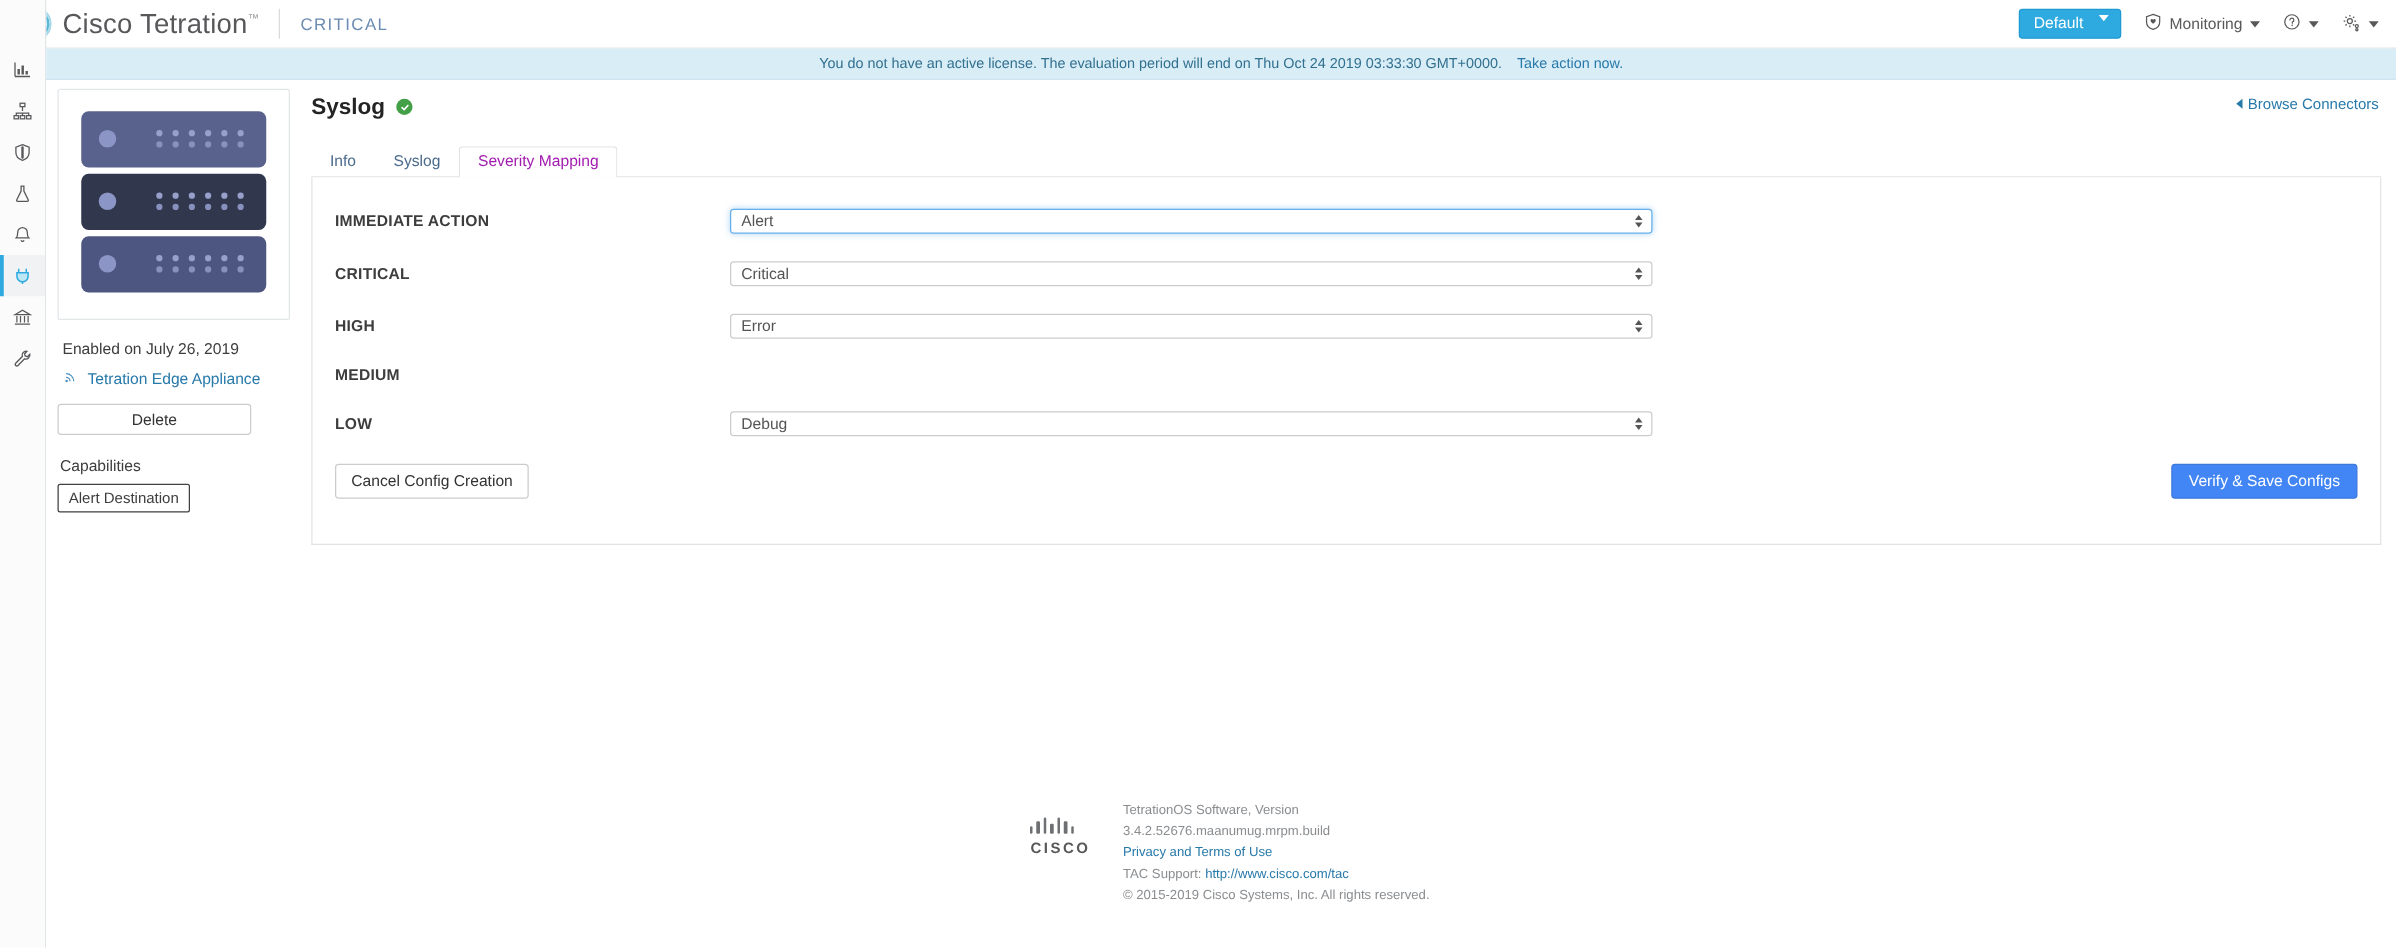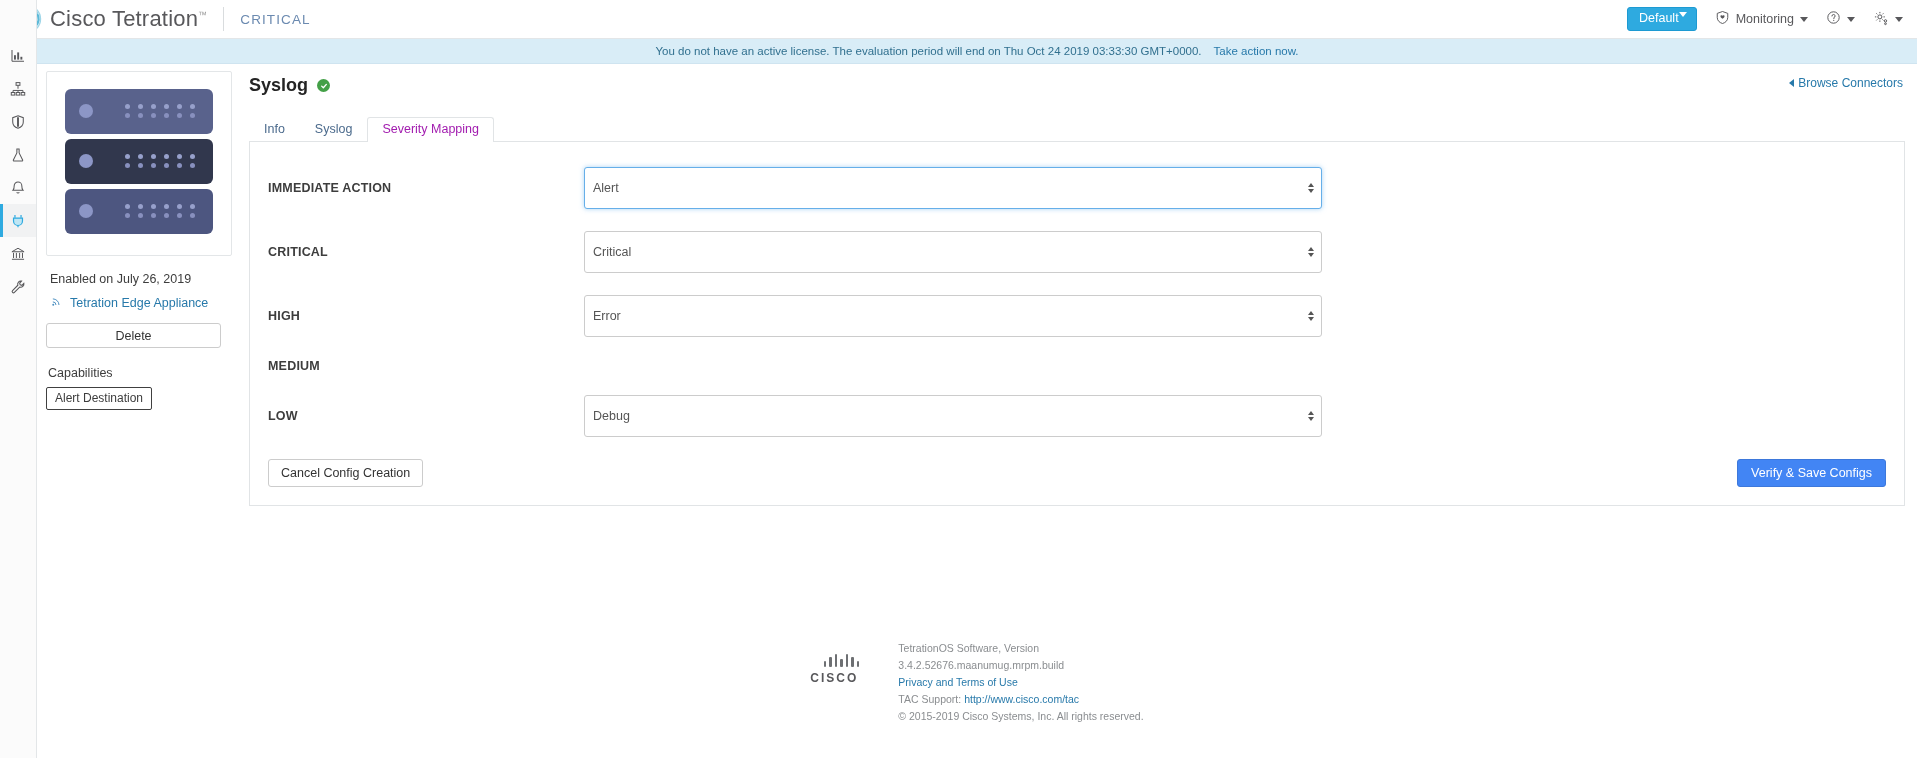--- a/index.html
+++ b/index.html
@@ -34,21 +34,21 @@
   .brand-sub {
     font-size: 13.5px; color: #6b8ab0; letter-spacing: 1.1px;
   }
   .nav-right {
     margin-left: auto; display: flex; align-items: center;
     padding-right: 14px; gap: 18px;
   }
   .scope-btn {
     background: #2eaae0; color: #fff; font-size: 12.5px;
     border: 1px solid #1d9ad2; border-radius: 3px;
-    padding: 4px 9px 5px 11px; display: flex; align-items: flex-start; 
+    padding: 4px 9px 5px 11px; display: flex; align-items: flex-start; gap: 12px;
     cursor: pointer; line-height: 1;
   }
   .nav-item {
     display: flex; align-items: center; gap: 6px;
     font-size: 12.5px; color: #58585b; cursor: pointer;
   }
   .caret {
     width: 0; height: 0; border-left: 4px solid transparent;
     border-right: 4px solid transparent; border-top: 5px solid currentColor;
     display: inline-block;
@@ -129,21 +129,21 @@
   .enabled-text {
     margin-top: 16px; font-size: 12.5px; color: #3d3d3d;
     padding-left: 4px;
   }
   .appliance-link {
     margin-top: 9px; padding-left: 4px;
     display: flex; align-items: center; gap: 7px;
     font-size: 12.5px; color: #2779aa; cursor: pointer;
   }
   .btn-delete {
-    margin-top: 12px; width: 175px; height: 25px;
+    margin-top: 12px; width: 155px; height: 25px;
     background: #fff; border: 1px solid #ccc; border-radius: 3px;
     font-size: 12.5px; color: #333; cursor: pointer;
     font-family: "Liberation Sans", sans-serif;
   }
   .cap-title {
     margin-top: 18px; font-size: 12.5px; color: #3d3d3d;
     padding-left: 2px;
   }
   .cap-chip {
     margin-top: 7px; display: inline-block;
@@ -193,21 +193,21 @@
   .form-row {
     display: flex; align-items: center; margin-bottom: 22px;
   }
   .form-label {
     width: 316px; text-align: left; padding-right: 14px;
     font-size: 12.5px; font-weight: bold; color: #3d3d3d;
     letter-spacing: .2px;
   }
   .select-wrap { position: relative; width: 738px; }
   .sel {
-    width: 100%; height: 42px;
+    width: 100%; height: 20px;
     border: 1px solid #ccc; border-radius: 3px;
     background: #fff; font-size: 12.5px; color: #555;
     padding: 0 24px 0 8px;
     font-family: "Liberation Sans", sans-serif;
     appearance: none; -webkit-appearance: none;
     cursor: pointer;
   }
   .select-wrap.focused .sel {
     border-color: #66afe9;
     box-shadow: 0 0 5px rgba(102,175,233,.55);
@@ -239,21 +239,21 @@
     padding: 6px 13px; cursor: pointer;
     font-family: "Liberation Sans", sans-serif;
   }
 
   
   .footer {
     position: absolute; left: 37px; top: 640px;
     width: 1880px; display: flex; justify-content: center;
   }
   .footer-inner { display: flex; align-items: flex-start; gap: 26px; }
-  .cisco-logo { width: 62px; padding-top: 14px; text-align: left; }
+  .cisco-logo { width: 62px; padding-top: 14px; text-align: right; }
   .cisco-bars {
     display: flex; align-items: flex-end; justify-content: center;
     gap: 3px; height: 13px;
   }
   .cisco-bars span { width: 2.5px; background: #6e7073; border-radius: 1px; }
   .cisco-word {
     font-size: 12px; letter-spacing: 2px; color: #58585b;
     font-weight: bold; margin-top: 4px;
   }
   .footer-text { font-size: 10.5px; color: #8a8d90; line-height: 1.62; }

